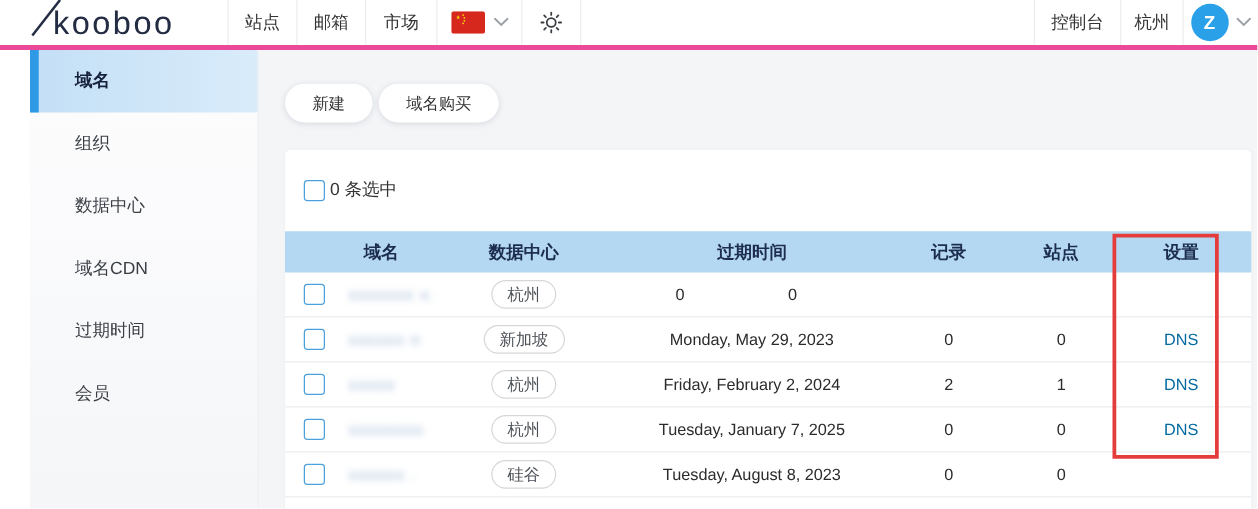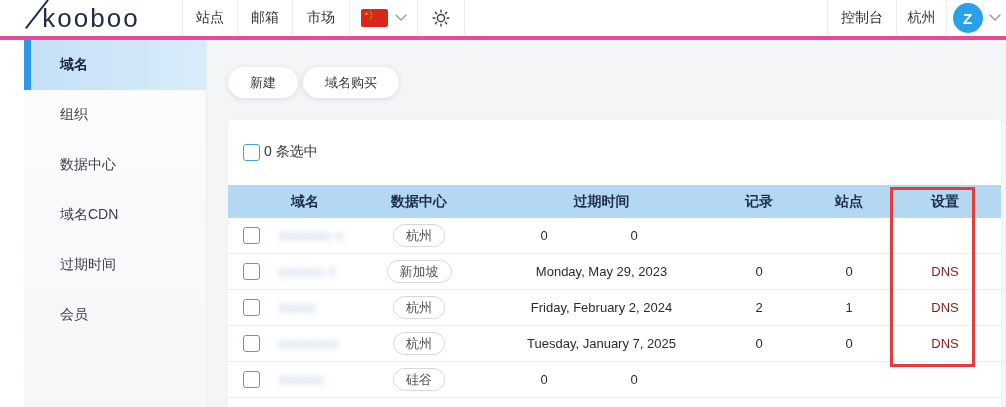--- a/index.html
+++ b/index.html
@@ -66,21 +66,21 @@
   .col-check { width:38px; flex:none; display:flex; justify-content:flex-start; padding-left:15px; }
   .col-domain { width:78px; flex:none; padding-left:13px; white-space:nowrap; overflow:visible; }
   .col-dc   { width:150px; flex:none; text-align:center; }
   .col-exp  { width:215px; flex:none; text-align:center; }
   .col-rec  { width:100px; flex:none; text-align:center; }
   .col-site { width:80px;  flex:none; text-align:center; }
   .col-set  { flex:1; text-align:center; }
   .blurred { filter:blur(3px); color:#9db6d6; letter-spacing:1px; user-select:none; }
   .badge { display:inline-block; border:1px solid #d5d8db; border-radius:13px;
            padding:3px 12px; font-size:13px; color:#4a4f55; background:#fff; line-height:1.2; }
-  .dns-link { color:#7f1d1d; cursor:pointer; font-size:13px; }
+  .dns-link { color:#0369a1; cursor:pointer; font-size:13px; }
 
   
   .red-box { position:absolute; left:890px; top:187px; width:85px; height:180px;
              border:3px solid #e43b3b; z-index:20; pointer-events:none; }
 </style>
 </head>
 <body>
 
 <div class="topbar">
   <div class="tb-cell logo-cell">
@@ -220,20 +220,21 @@
         <div class="col-site">0</div>
         <div class="col-set"><span class="dns-link">DNS</span></div>
       </div>
 
       <div class="trow">
         <div class="col-check">
             <div class="checkbox"></div>
           </div>
         <div class="col-domain"><span class="blurred">xxxxxx .</span></div>
         <div class="col-dc"><span class="badge">硅谷</span></div>
+        <div class="col-exp">Tuesday, August 8, 2023</div>
         <div class="col-rec">0</div>
         <div class="col-site">0</div>
         <div class="col-set"><span class="dns-link"></span></div>
       </div>
     </div>
   </div>
 </div>
 
 <div class="red-box"></div>
 

